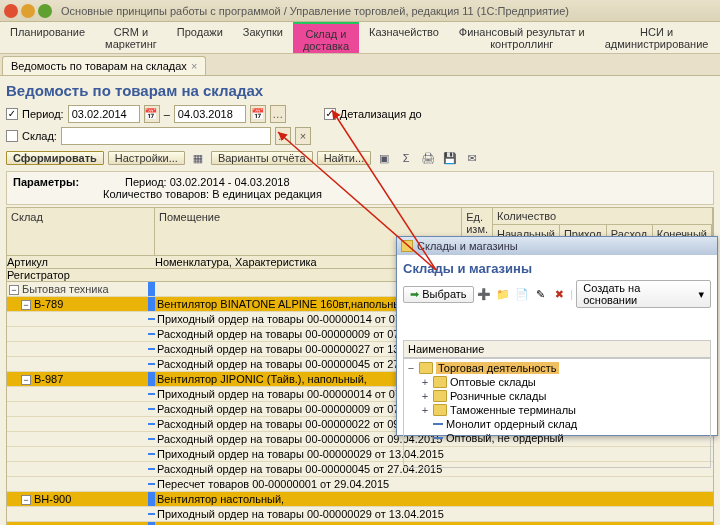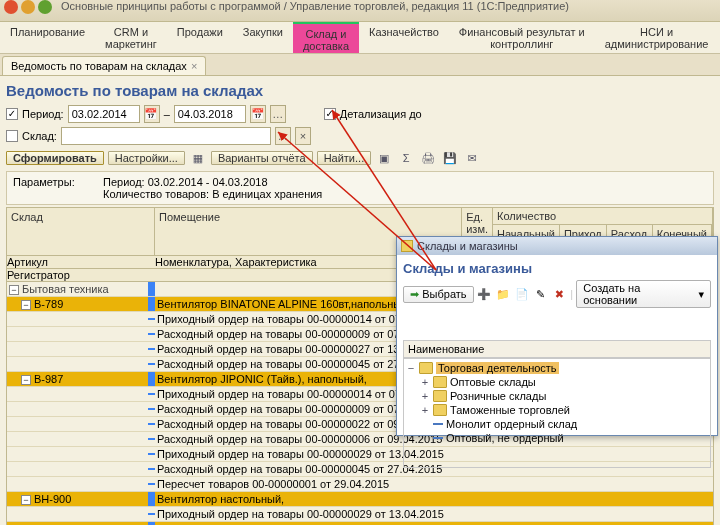--- a/index.html
+++ b/index.html
@@ -1,17 +1,17 @@
 <!DOCTYPE html>
 <html><head>
 <meta charset="utf-8">
 <style>
   * { box-sizing: border-box; margin: 0; padding: 0; font-family: Arial, sans-serif; font-size: 11px; }
   body { background: #f4f0e0; width: 720px; height: 525px; overflow: hidden; position: relative; }
-  .titlebar { height: 22px; background: linear-gradient(#e8e0c8,#dcd4b8); display: flex; padding: 0 4px; border-bottom: 1px solid #c0b890; }
+  .titlebar { height: 22px; background: linear-gradient(#e8e0c8,#dcd4b8); display: flex; align-items: center; padding: 0 4px; border-bottom: 1px solid #c0b890; }
   .wbtn { width: 14px; height: 14px; border-radius: 50%; margin-right: 3px; display:inline-block; }
   .wred{background:#e05030;} .wyel{background:#e0a030;} .wgrn{background:#60a030;}
   .title { margin-left: 6px; color:#555; }
   .topmenu { height: 32px; background:#f4f0e0; display:flex; border-bottom:1px solid #c8c0a0;}
   .topmenu .mi { flex:0 0 auto; padding:4px 10px; text-align:center; color:#333; line-height:12px; cursor:pointer;}
   .topmenu .mi.active { background:#ec4899; border-top:2px solid #22c55e;text-align:center;}
   .tabbar { height:22px; background:#e8e0c8; display:flex; align-items:flex-end; border-bottom:1px solid #c0b890; padding-left:2px;}
   .tab { background:#f8f4e4; border:1px solid #c0b890; border-bottom:none; padding:3px 8px; border-radius:3px 3px 0 0; display:flex; align-items:center; gap:4px;}
   .tab .x { color:#888; cursor:pointer;}
   .content { padding:4px 6px; }
@@ -123,22 +123,22 @@
     <span class="btn">Варианты отчёта</span>
     <span class="btn">Найти...</span>
     <span class="tbicon">▣</span>
     <span class="tbicon">Σ</span>
     <span class="tbicon">🖨</span>
     <span class="tbicon">💾</span>
     <span class="tbicon">✉</span>
   </div>
 
   <div class="params">
-    <div><span style="display:inline-block;width:90px;">Параметры:</span><span>Период: 03.02.2014 - 04.03.2018</span></div>
-    <div><span style="display:inline-block;width:90px;"></span><span>Количество товаров: В единицах хранения</span></div>
+    <div><span style="display:inline-block;width:112px;font-weight:bold;">Параметры:</span><span>Период: 03.02.2014 - 04.03.2018</span></div>
+    <div><span style="display:inline-block;width:90px;"></span><span>Количество товаров: В единицах редакция</span></div>
   </div>
 
   <div class="grid">
     <div class="ghead">
       <div class="gh c1">Склад</div>
       <div class="gh c2">Помещение</div>
       <div class="gh c3">Ед. изм.</div>
       <div class="gh" style="flex:0 0 220px;padding:0;">
         <div style="border-bottom:1px solid #c0b890;padding:2px 4px;">Количество</div>
         <div style="display:flex;">
@@ -266,21 +266,21 @@
           <span class="lbl">Оптовые склады</span>
         </div>
         <div class="tnode l1">
           <span class="fold">+</span>
           <span class="ficon"></span>
           <span class="lbl">Розничные склады</span>
         </div>
         <div class="tnode l1">
           <span class="fold">+</span>
           <span class="ficon"></span>
-          <span class="lbl">Таможенные торговлей</span>
+          <span class="lbl">Таможенные терминалы</span>
         </div>
         <div class="tnode l1">
           <span class="fold"></span>
           <span class="dicon"></span>
           <span class="lbl">Монолит ордерный склад</span>
         </div>
         <div class="tnode l1">
           <span class="fold"></span>
           <span class="dicon"></span>
           <span class="lbl">Оптовый, не ордерный</span>

